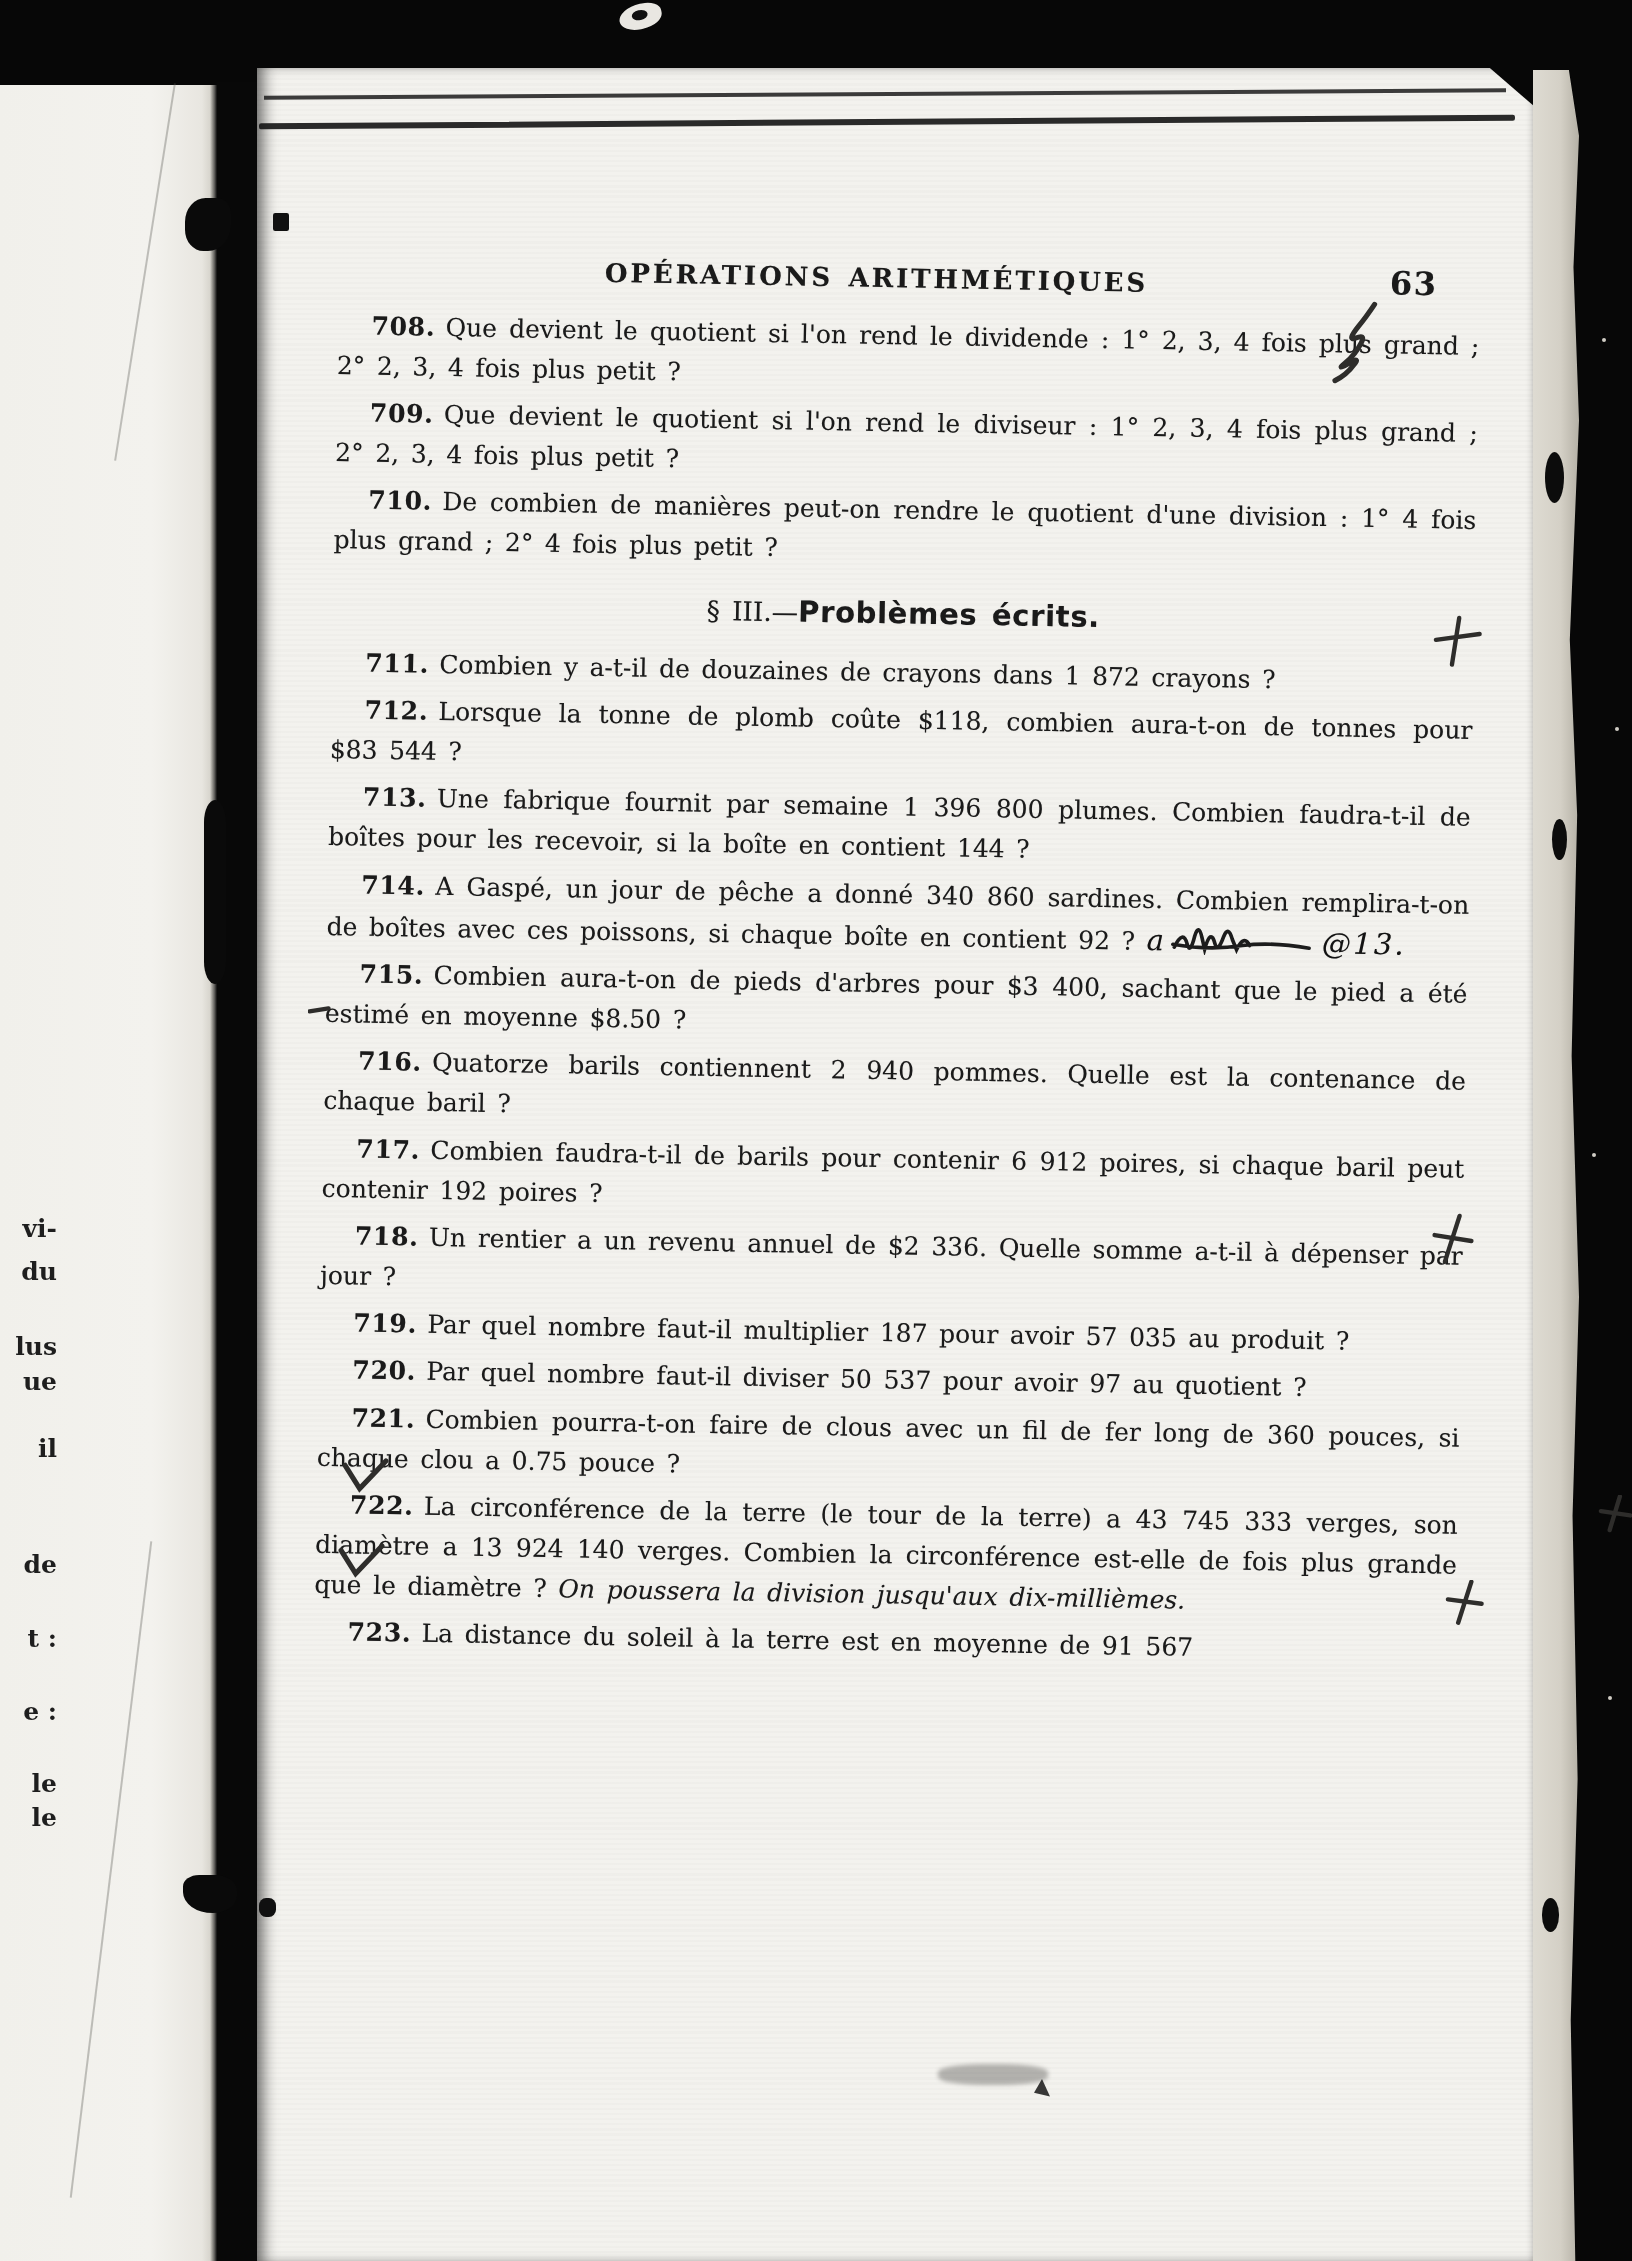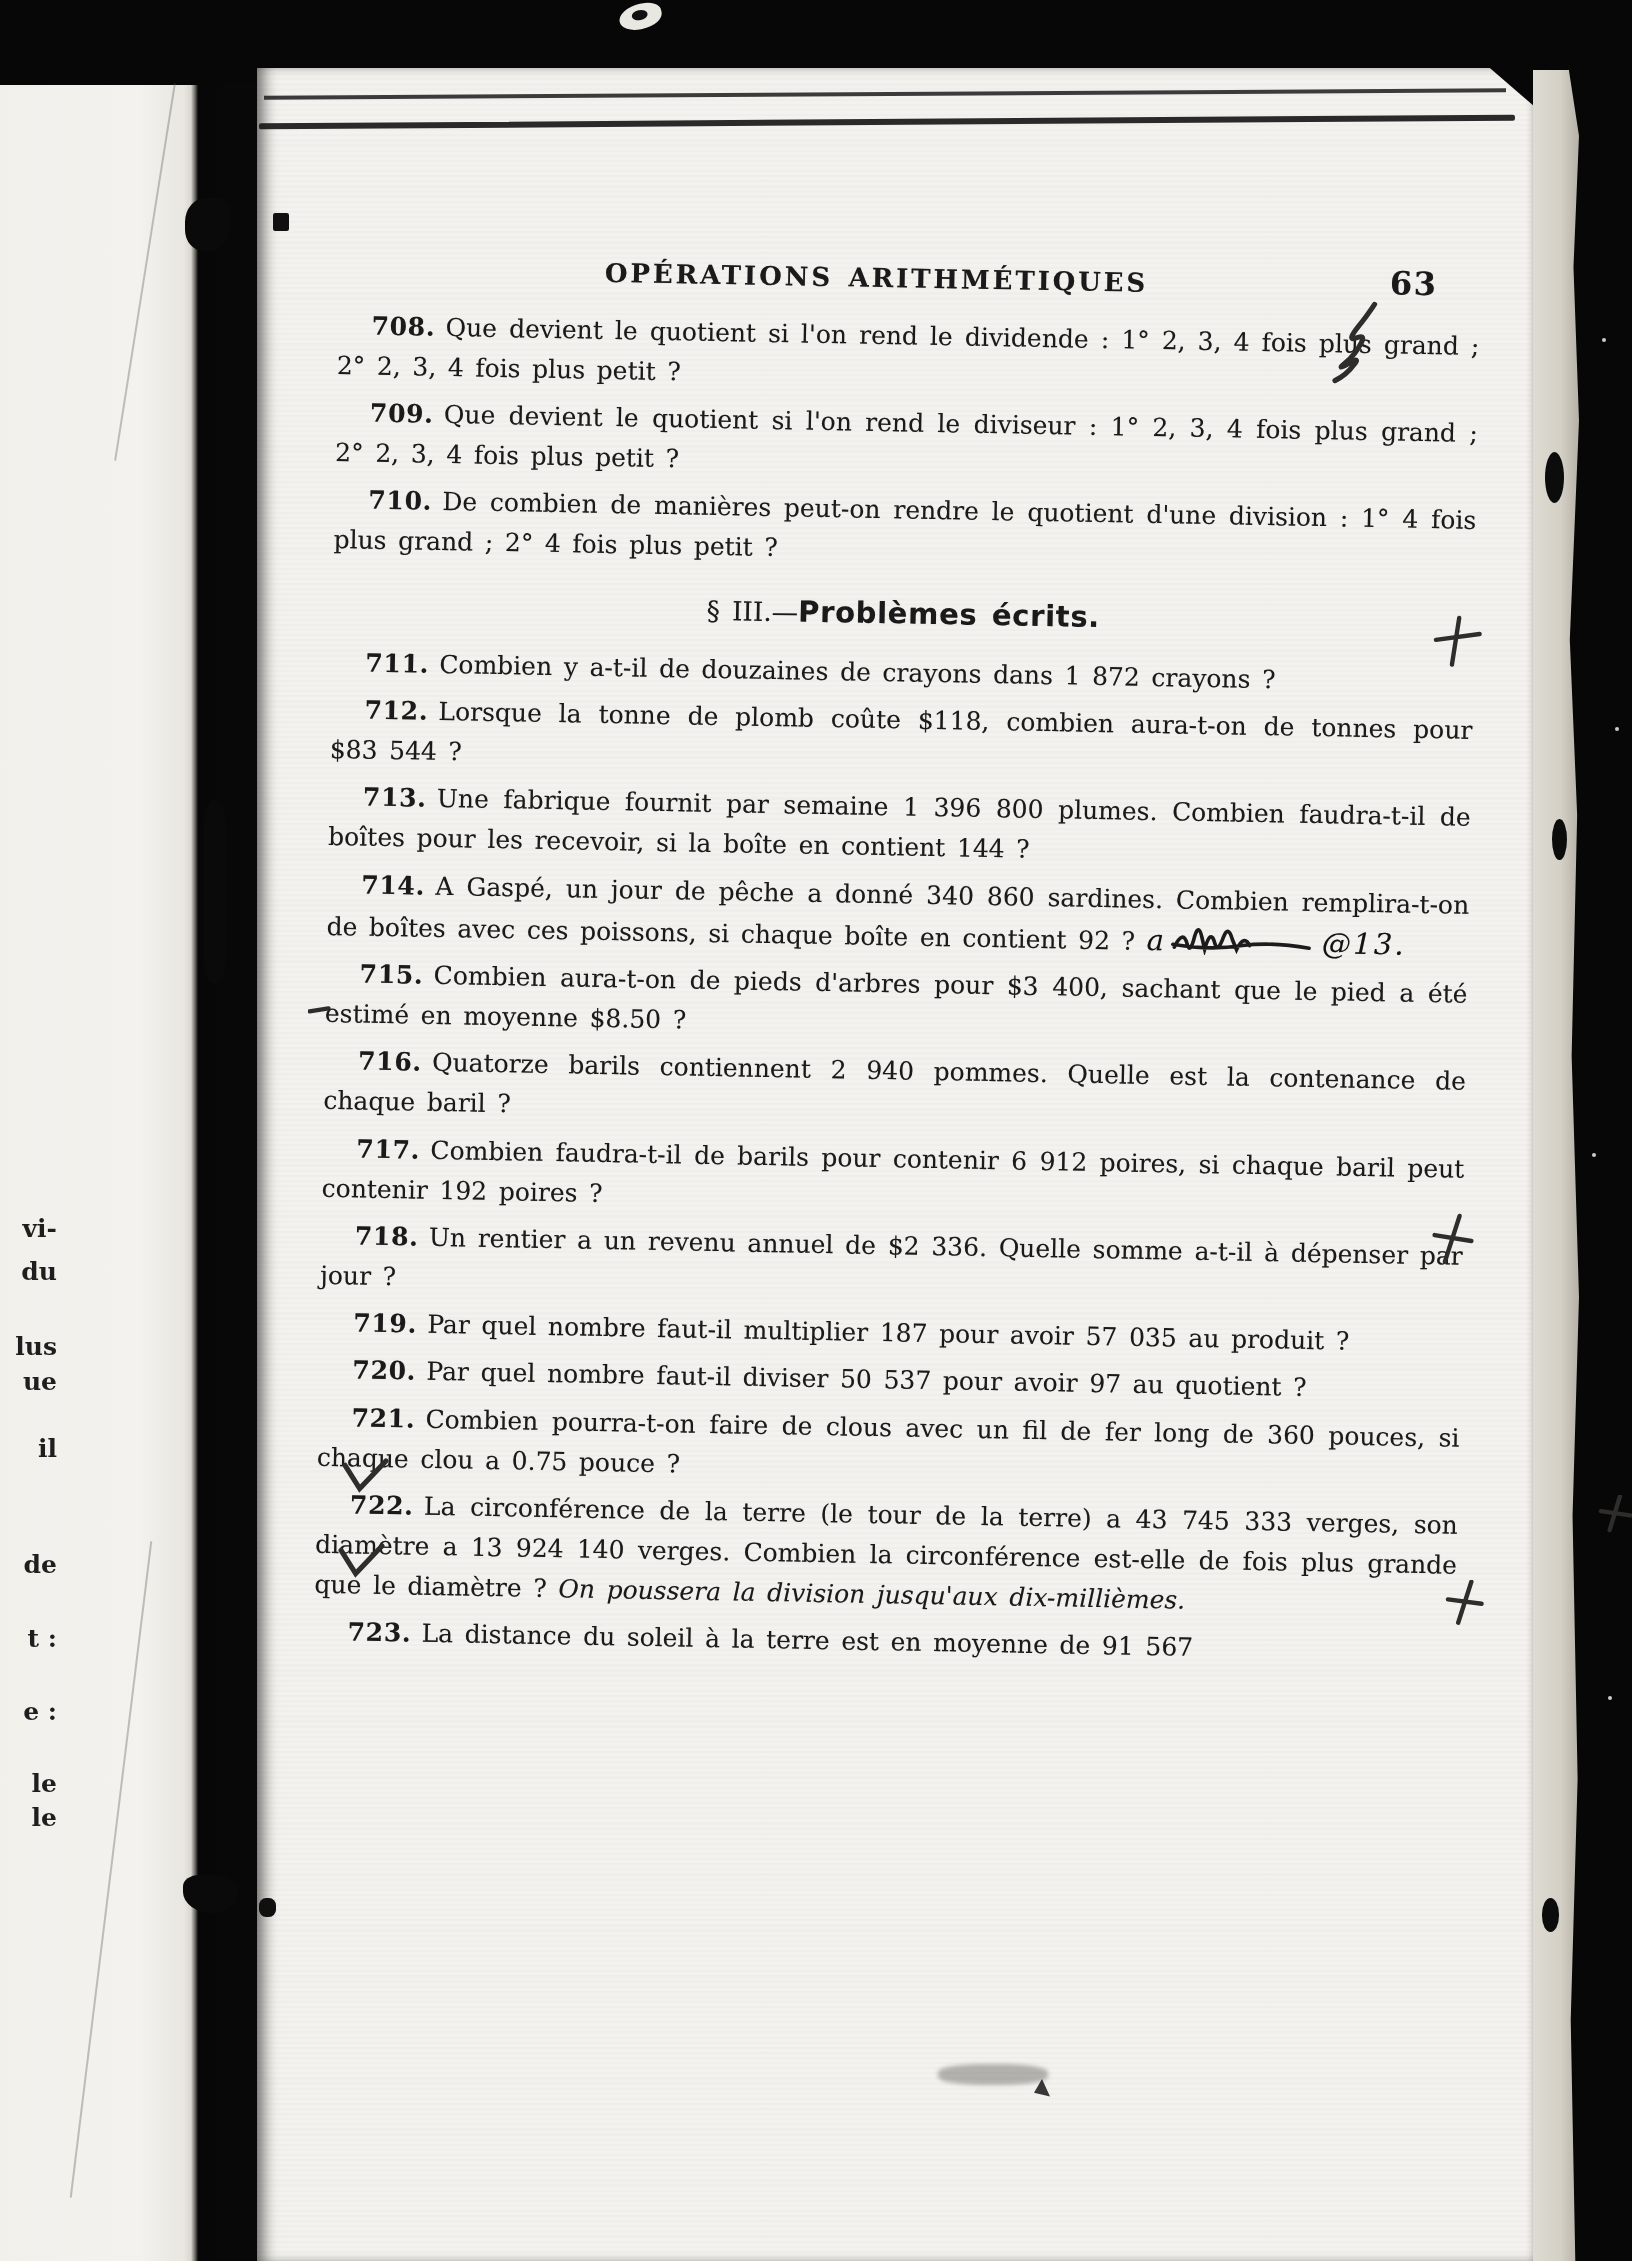--- a/index.html
+++ b/index.html
@@ -6,21 +6,21 @@
   .scene{position:relative;width:1633px;height:2261px;background:#070707;overflow:hidden;
          font-family:"DejaVu Serif", serif;}
 
   
   .top-dust{position:absolute;left:619px;top:4.4px;width:43px;height:25px;background:#e9e7e2;
             border-radius:60% 45% 55% 50%;transform:rotate(-12deg);}
   .top-dust:after{content:"";position:absolute;left:13.2px;top:5.9px;width:16px;height:10.3px;
             background:#101010;border-radius:50%;}
 
   
-  .facing-page{position:absolute;left:0;top:85px;width:198px;bottom:0;
+  .facing-page{position:absolute;left:0;top:85px;width:217px;bottom:0;
       background:linear-gradient(90deg,#f1f0eb 0%,#f3f2ee 70%,#e8e6e0 93%,#c9c6bd 100%);}
   .facing-edge{position:absolute;right:0;top:0;bottom:0;width:7.3px;
       background:linear-gradient(90deg,rgba(0,0,0,0) 0%,rgba(20,20,20,.55) 60%,#0c0c0c 100%);}
   .crease{position:absolute;background:rgba(90,88,82,.35);}
   .crease.c1{left:144px;top:-4.4px;width:2.2px;height:382px;transform:rotate(9deg);}
   .crease.c2{left:110px;top:1454px;width:1.5px;height:661px;transform:rotate(7deg);}
   .fragment{position:absolute;left:0;width:57px;text-align:right;font-weight:bold;
       font-size:25px;color:#1e1e1e;white-space:nowrap;}
 
   

